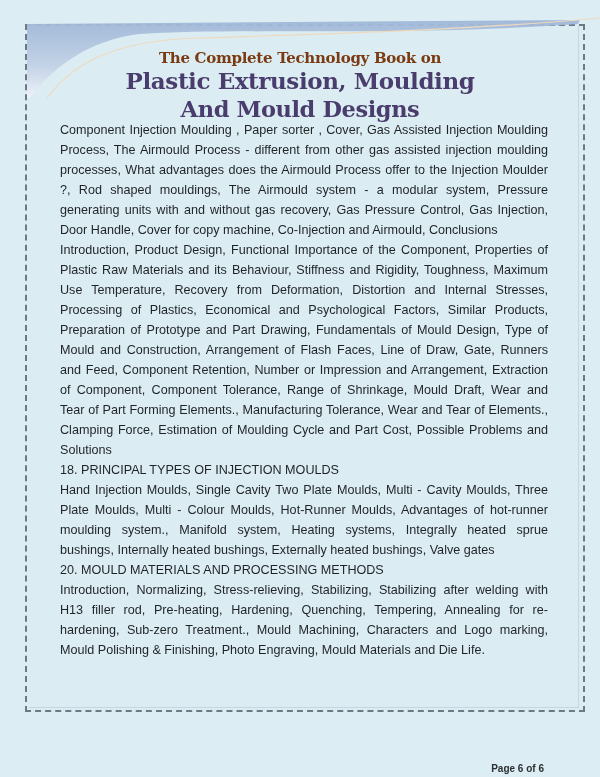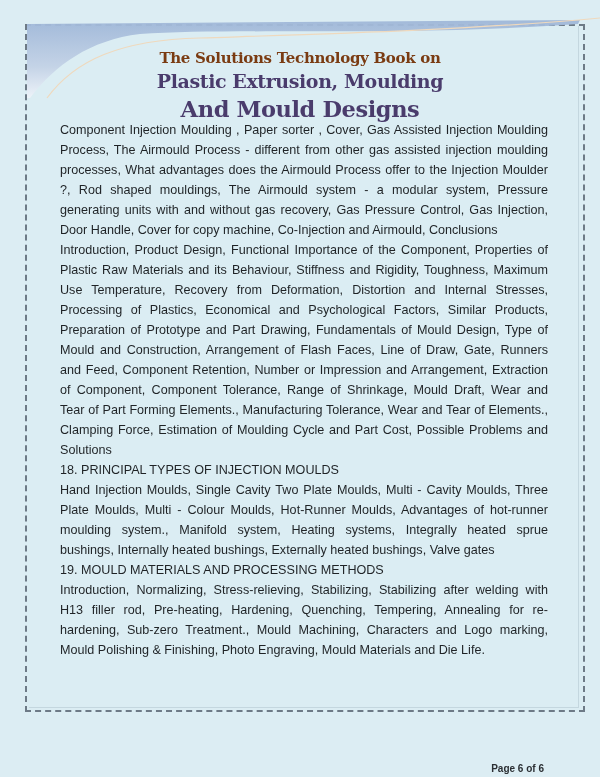--- a/index.html
+++ b/index.html
@@ -47,21 +47,21 @@
       font-weight: bold;
       color: #7a3b12;
       font-size: 15px;
       letter-spacing: -0.3px;
       line-height: 20px;
     }
     .title1 {
       font-family: "DejaVu Serif", serif;
       font-weight: bold;
       color: #4a3c6c;
-      font-size: 19px;
+      font-size: 23px;
       letter-spacing: -0.4px;
       line-height: 26px;
     }
     .title2 {
       font-family: "DejaVu Serif", serif;
       font-weight: bold;
       color: #4a3c6c;
       font-size: 22.5px;
       letter-spacing: -0.4px;
       line-height: 30px;
@@ -105,27 +105,27 @@
       <stop offset="0" stop-color="#9fb7d8"></stop>
       <stop offset="0.6" stop-color="#c3d2e6"></stop>
       <stop offset="1" stop-color="#eef3f9"></stop>
     </linearGradient>
   </defs>
   <path d="M27 24 L580 20 L578 24 C540 27 470 30 400 31 C300 32 200 30 140 34 C90 40 55 65 30 98 L27 98 Z" fill="url(#wg)" opacity="0.95"></path>
   <path d="M47 98 C75 60 120 40 200 38 C320 34 470 30 600 18" fill="none" stroke="#efd9bd" stroke-width="1.2"></path>
 </svg>
 
 <div class="header">
-  <div class="kicker">The Solutions Technology Book on</div>
+  <div class="kicker">The Complete Technology Book on</div>
   <div class="title1">Plastic Extrusion, Moulding</div>
   <div class="title2">And Mould Designs</div>
 </div>
 
 <div class="content">
   <p class="para">Component Injection Moulding , Paper sorter , Cover, Gas Assisted Injection Moulding Process, The Airmould Process - different from other gas assisted injection moulding processes, What advantages does the Airmould Process offer to the Injection Moulder ?, Rod shaped mouldings, The Airmould  system - a modular system, Pressure generating units with and without gas recovery, Gas Pressure Control, Gas Injection, Door Handle, Cover for copy machine, Co-Injection and Airmould, Conclusions</p>
   <p class="para">Introduction, Product Design, Functional Importance of the Component, Properties of Plastic Raw Materials and its Behaviour, Stiffness and Rigidity, Toughness, Maximum Use Temperature, Recovery from Deformation, Distortion and Internal Stresses, Processing of Plastics, Economical and Psychological Factors, Similar Products, Preparation of Prototype and Part Drawing, Fundamentals of Mould Design, Type of Mould and Construction, Arrangement of Flash Faces, Line of Draw, Gate, Runners and Feed, Component Retention, Number or Impression and Arrangement, Extraction of Component, Component Tolerance, Range of Shrinkage, Mould Draft, Wear and Tear of Part Forming Elements., Manufacturing Tolerance, Wear and Tear of Elements., Clamping Force, Estimation of Moulding Cycle and Part Cost, Possible Problems and Solutions</p>
   <p class="heading">18. PRINCIPAL TYPES OF INJECTION MOULDS</p>
   <p class="para">Hand Injection Moulds, Single Cavity Two Plate Moulds, Multi - Cavity Moulds, Three Plate Moulds, Multi - Colour Moulds, Hot-Runner Moulds, Advantages of hot-runner moulding system., Manifold system, Heating systems, Integrally heated sprue bushings, Internally heated bushings, Externally heated bushings, Valve gates</p>
-  <p class="heading">19. MOULD MATERIALS AND PROCESSING METHODS</p>
+  <p class="heading">20. MOULD MATERIALS AND PROCESSING METHODS</p>
   <p class="para">Introduction, Normalizing, Stress-relieving, Stabilizing, Stabilizing after welding with H13 filler rod, Pre-heating, Hardening, Quenching, Tempering, Annealing for re-hardening, Sub-zero Treatment., Mould Machining, Characters and Logo marking, Mould Polishing &amp; Finishing, Photo Engraving, Mould Materials and Die Life.</p>
 </div>
 
 <div class="footer">Page 6 of 6</div>
 
 </body></html>

